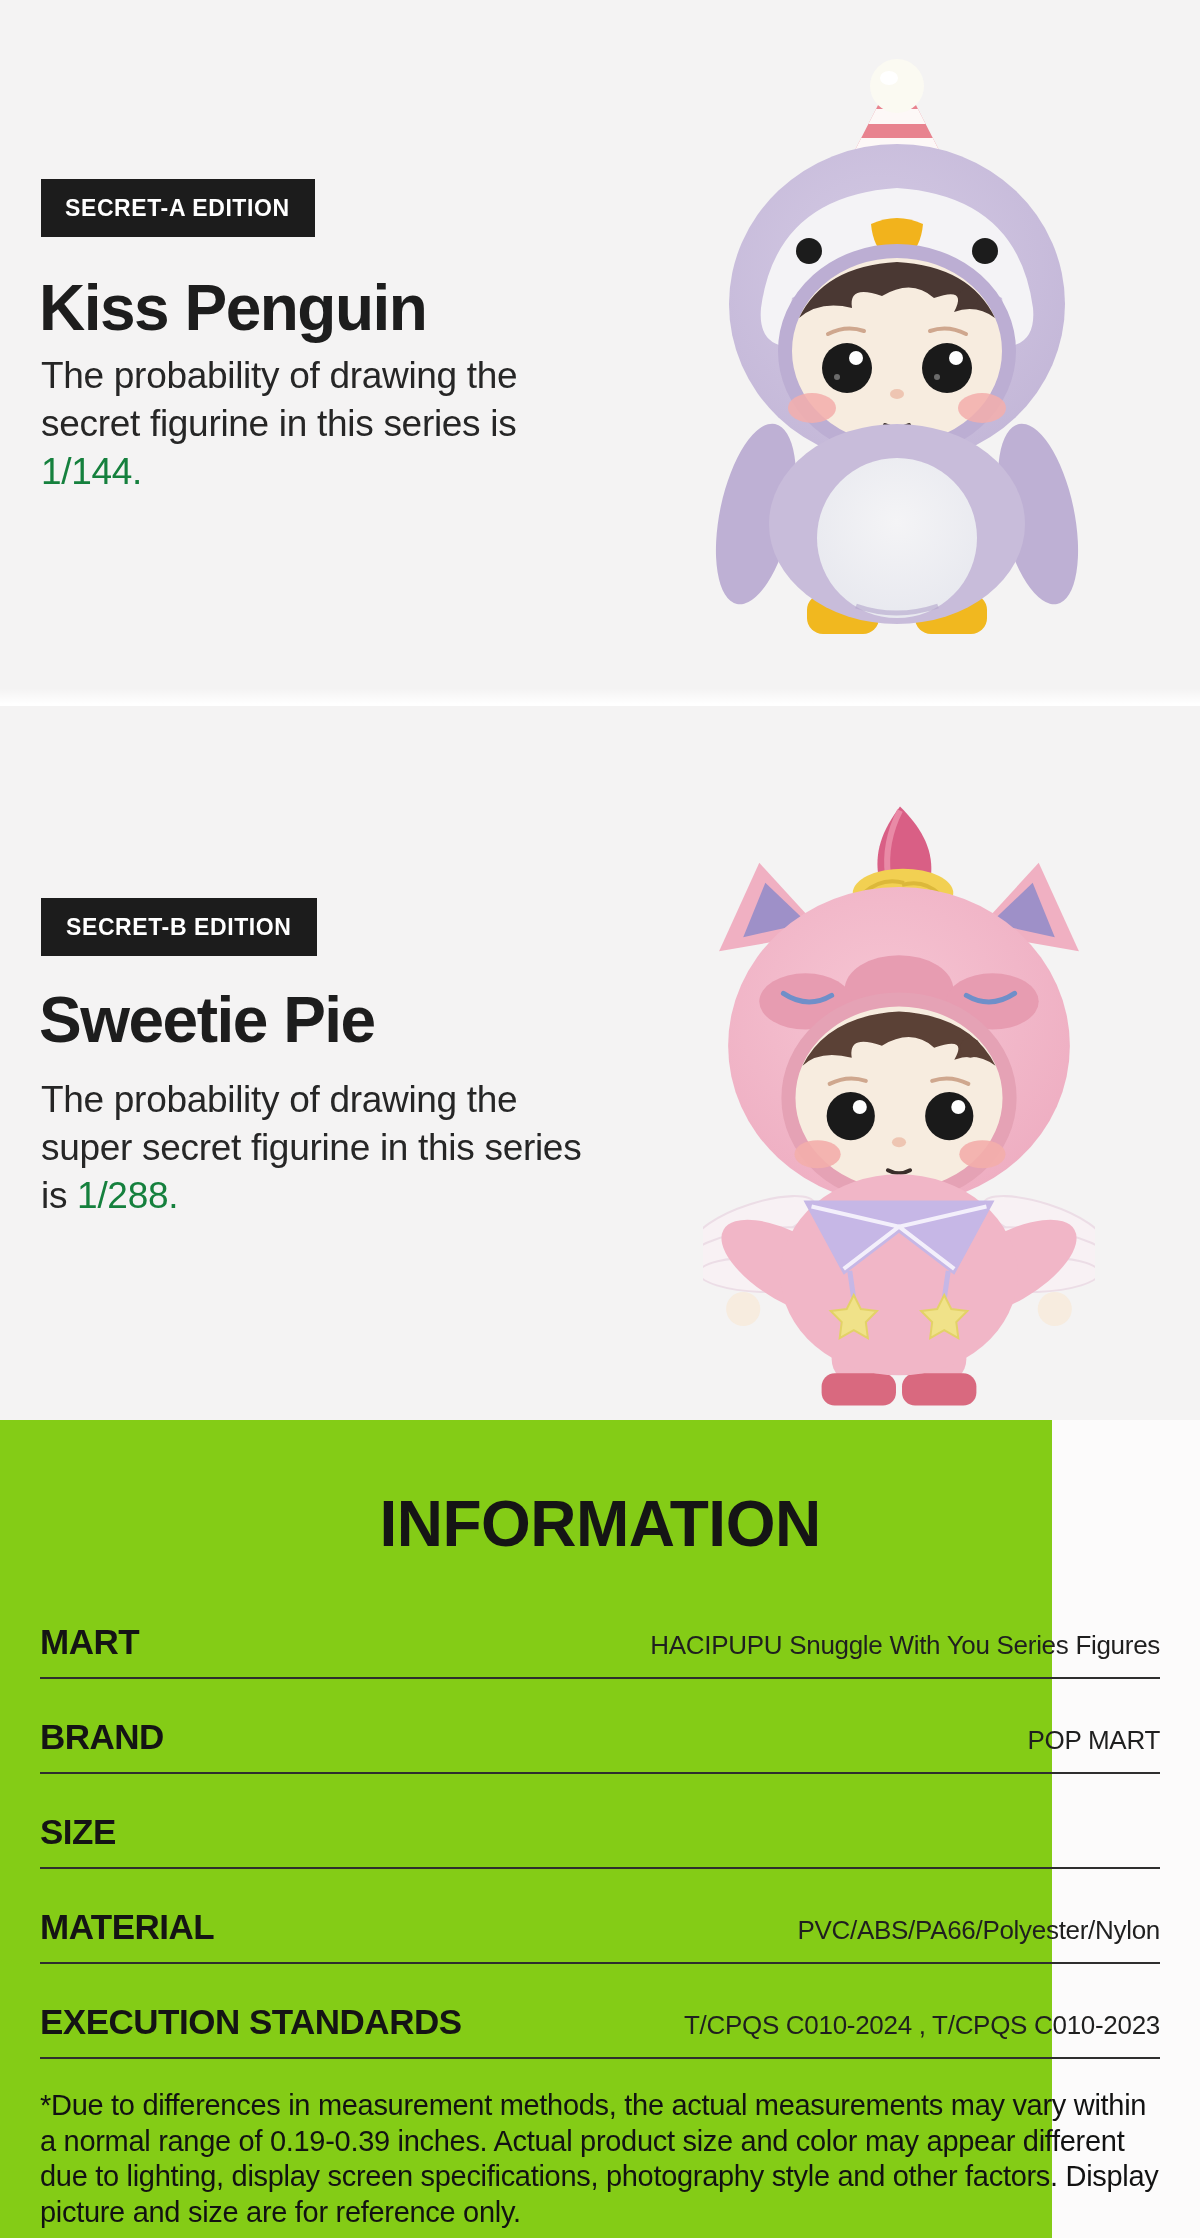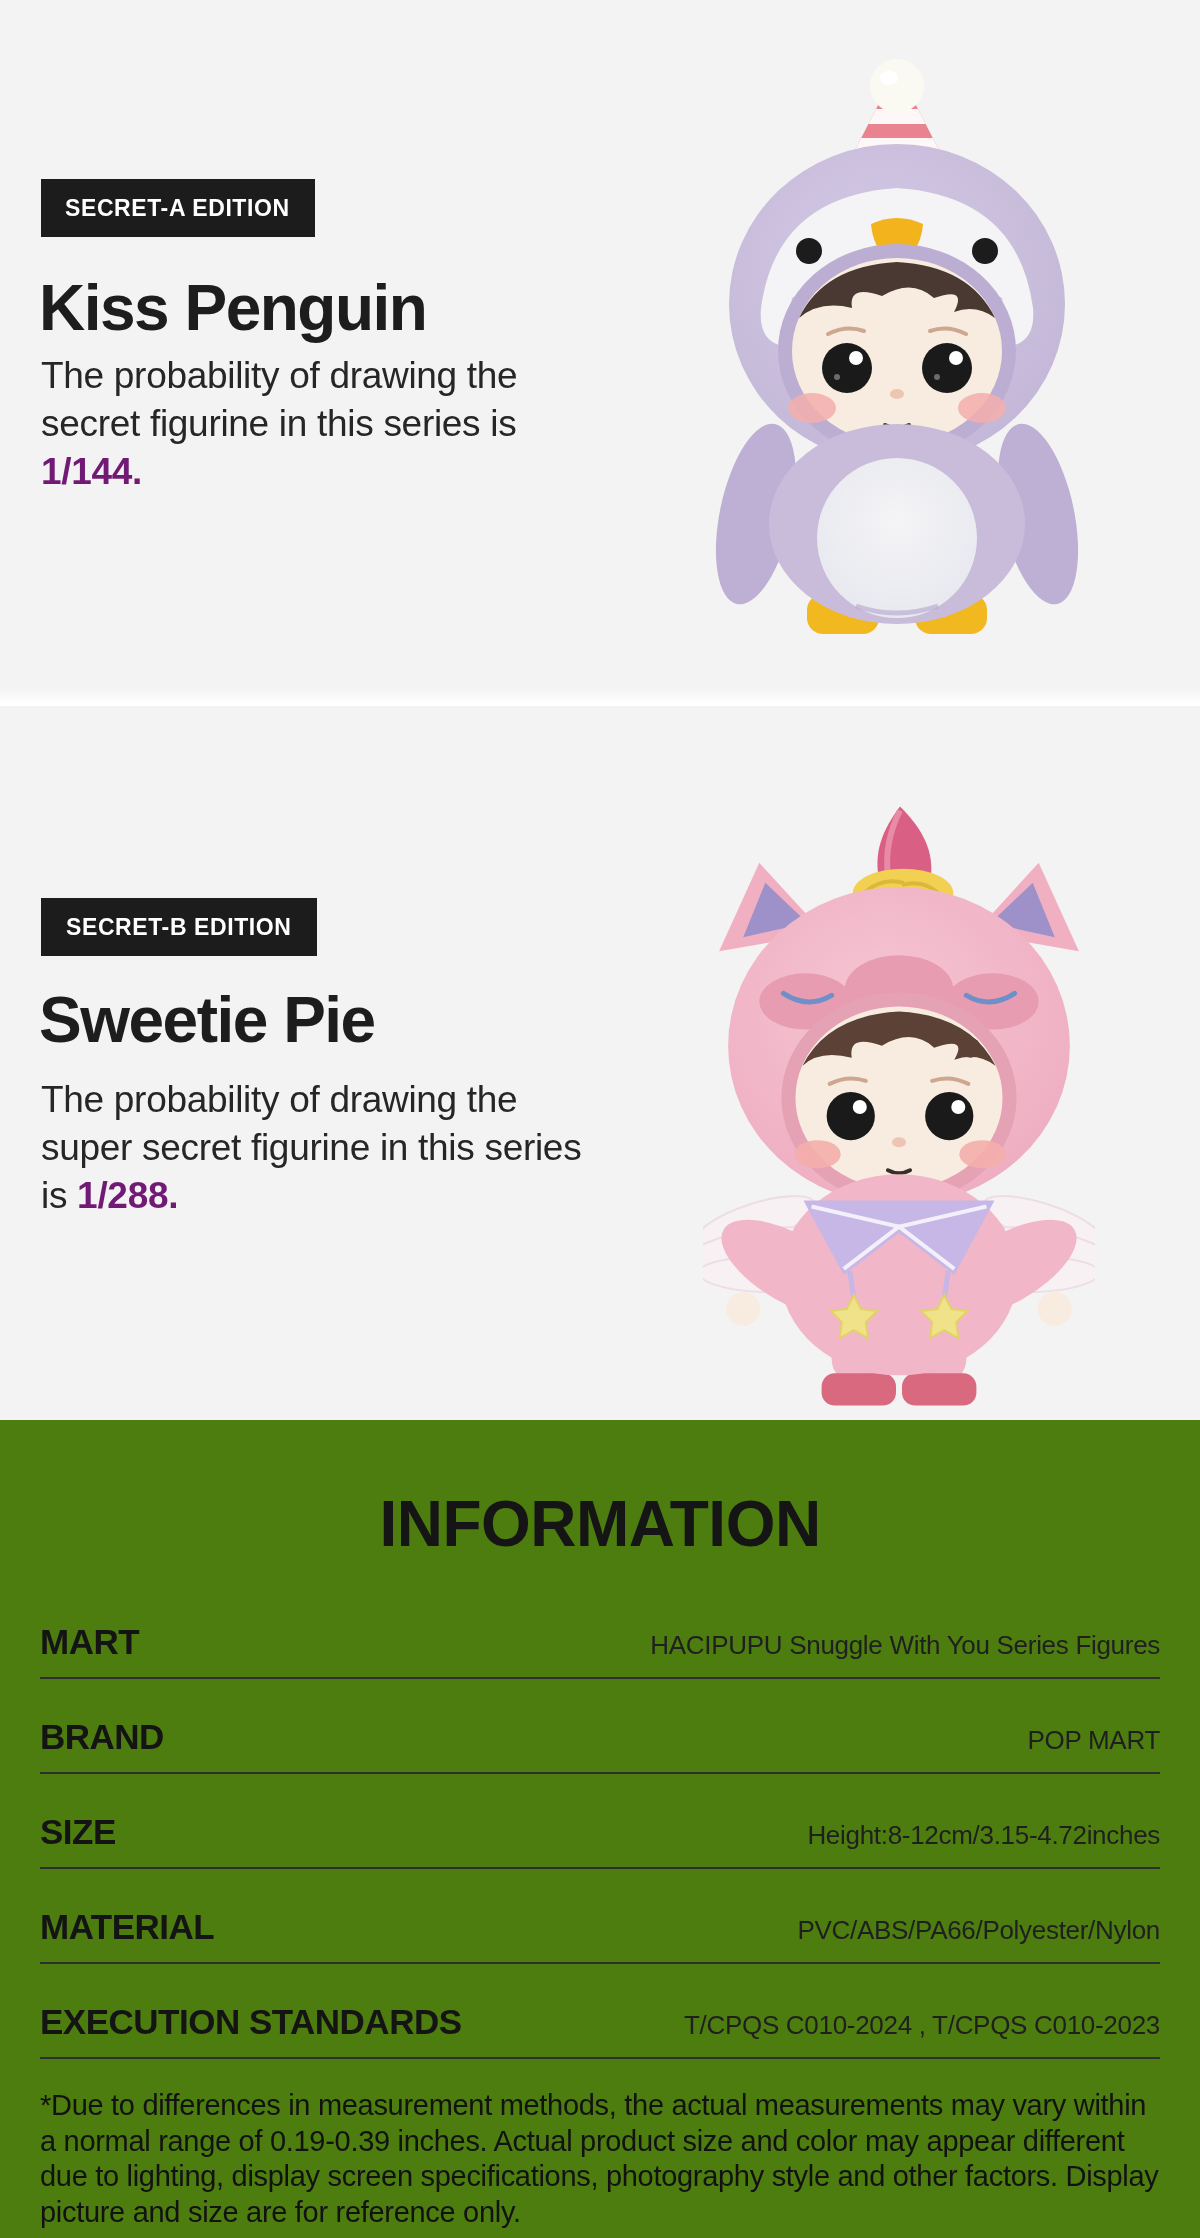--- a/index.html
+++ b/index.html
@@ -3,21 +3,21 @@
 <meta charset="utf-8">
 <style>
   html,body{margin:0;padding:0;}
   body{
     width:1200px;height:2238px;position:relative;overflow:hidden;
     font-family:"Liberation Sans", sans-serif;background:#fcfbfb;
   }
   .section-gray{position:absolute;left:0;width:1200px;background:#f4f3f3;}
   #secA{top:0;height:706px;}
   #secB{top:706px;height:714px;}
-  #secInfo{position:absolute;left:0;top:1420px;width:1200px;height:818px;background:#4d7c0f;}
+  #secInfo{position:absolute;left:0;top:1420px;width:1052px;height:818px;background:#84cc16;}
   .divider-band{
     position:absolute;left:0;top:688px;width:1200px;height:38px;
     background:linear-gradient(180deg,rgba(255,255,255,0) 0%,#ffffff 42%,#ffffff 62%,rgba(255,255,255,0) 100%);
   }
   .badge{
     position:absolute;left:41px;background:#1c1c1c;color:#ffffff;height:58px;
     display:inline-flex;align-items:center;padding:0 25px;
     font-weight:bold;font-size:23px;letter-spacing:0.6px;white-space:nowrap;
   }
   #secA .badge{top:179px;padding-left:24px;}
@@ -27,21 +27,21 @@
     letter-spacing:-1.5px;line-height:1;white-space:nowrap;
   }
   #secA .card-title{top:264px;margin-top:12px;}
   #secB .card-title{top:282px;}
   .card-desc{
     position:absolute;left:41px;width:565px;font-size:37px;line-height:48px;
     color:#262626;letter-spacing:-0.3px;
   }
   #secA .card-desc{top:352px;}
   #secB .card-desc{top:370px;}
-  .card-desc .strong{font-weight:bold;color:#701a75;}
+  .card-desc .strong{font-weight:normal;color:#15803d;}
   .figure{position:absolute;}
   #secA .figure{left:706px;top:46px;width:382px;height:602px;}
   #secB .figure{left:703px;top:94px;width:392px;height:614px;}
   .info-title{
     position:absolute;top:72px;left:0;width:1200px;text-align:center;
     font-size:64px;font-weight:bold;color:#151515;letter-spacing:-0.5px;line-height:1;
   }
   .info-table{position:absolute;top:190px;left:40px;width:1120px;}
   .info-row{
     display:flex;justify-content:space-between;align-items:baseline;
@@ -234,21 +234,20 @@
     <div class="info-row">
       <span class="info-label">MART</span>
       <span class="info-value">HACIPUPU Snuggle With You Series Figures</span>
     </div>
     <div class="info-row">
       <span class="info-label">BRAND</span>
       <span class="info-value">POP MART</span>
     </div>
     <div class="info-row">
       <span class="info-label">SIZE</span>
-      <span class="info-value">Height:8-12cm/3.15-4.72inches</span>
     </div>
     <div class="info-row">
       <span class="info-label">MATERIAL</span>
       <span class="info-value">PVC/ABS/PA66/Polyester/Nylon</span>
     </div>
     <div class="info-row">
       <span class="info-label">EXECUTION STANDARDS</span>
       <span class="info-value">T/CPQS C010-2024 , T/CPQS C010-2023</span>
     </div>
   </div>

